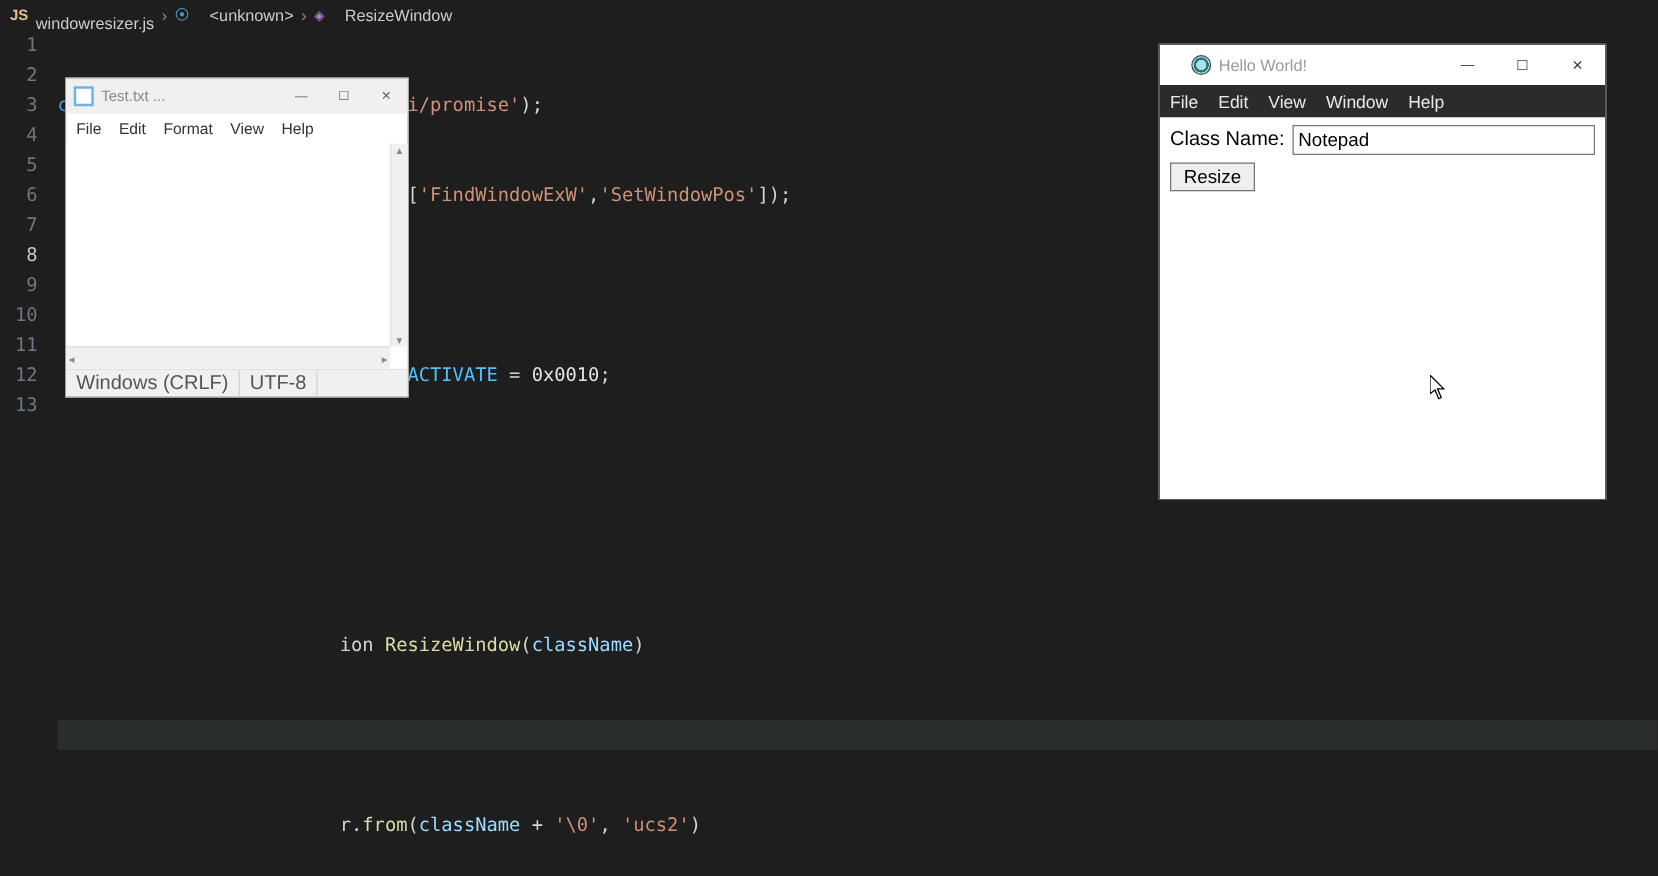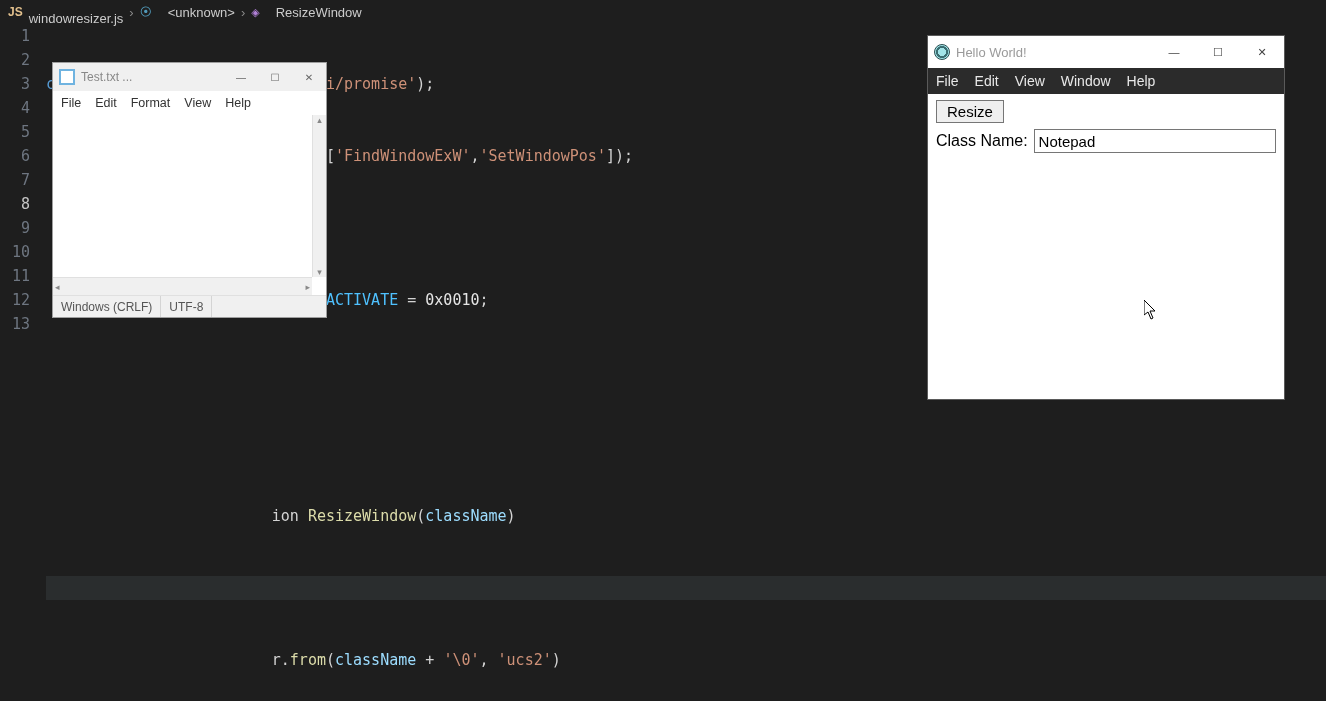--- a/index.html
+++ b/index.html
@@ -116,37 +116,38 @@
     height:18px; background:#f0f0f0;
     border-top:1px solid #e0e0e0;
     display:flex; justify-content:space-between; align-items:center;
     color:#888; font-size:9px; padding:0 2px;
   }
   .np-status {
     height: 22px;
     background:#f0f0f0;
     border-top:1px solid #e0e0e0;
     display:flex; align-items:center;
-    font-size:12px; color:#555;
+    font-size:16px; color:#555;
   }
   .np-status span { padding:0 8px; border-right:1px solid #d4d4d4; height:100%; display:flex; align-items:center;}
 
   
   .app-win {
     position: absolute;
     left: 927px; top: 35px;
     width: 358px; height: 365px;
     background: #fff;
     border:1px solid #5a5a5a;
     display:flex; flex-direction:column;
   }
   .app-title {
     height: 32px; background:#fff;
     display:flex; align-items:center;
     font-size:13px;
+    padding-left:19px;
   }
   .app-icon {
     width:16px; height:16px; margin:0 6px;
     border-radius:50%;
     background: radial-gradient(circle, #a2e4e8 40%, #3b6e72 42%, #3b6e72 60%, #a2e4e8 62%);
     border:1px solid #2b4f52;
   }
   .app-title-text { flex:1; color:#9a9a9a; }
   .app-tbtn {
     width:44px; height:32px;
@@ -270,25 +271,25 @@
   </div>
   <div class="app-menu">
     <span>File</span>
     <span>Edit</span>
     <span>View</span>
     <span>Window</span>
     <span>Help</span>
   </div>
   <div class="app-body">
     <div class="app-row">
-      <button>Resize</button>
+      <label>Class Name:</label>
+      <input type="text" value="Notepad" style="">
     </div>
     <div class="app-row">
-      <label>Class Name:</label>
-      <input type="text" value="Notepad" style="">
+      <button>Resize</button>
     </div>
   </div>
 </div>
 
 <div class="cursor-arrow">
   <svg viewBox="0 0 14 20">
       <path d="M0 0 L0 15 L4 12 L7 19 L9 18 L6 11 L11 11 Z" fill="white" stroke="black" stroke-width="1"></path>
     </svg>
 </div>
 

